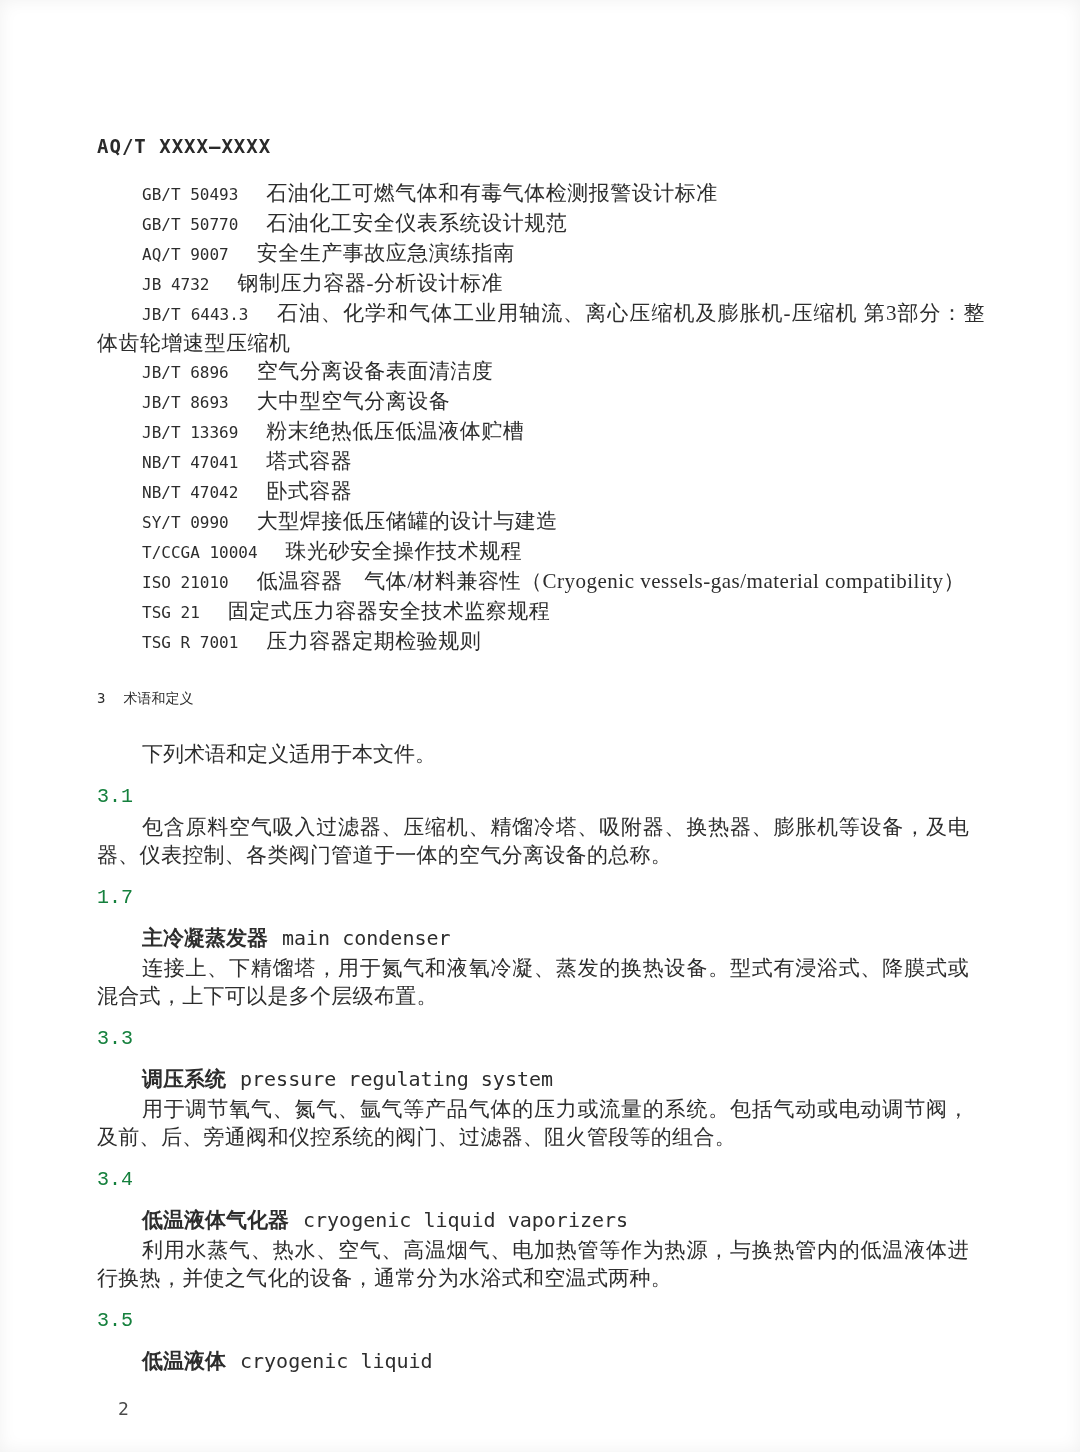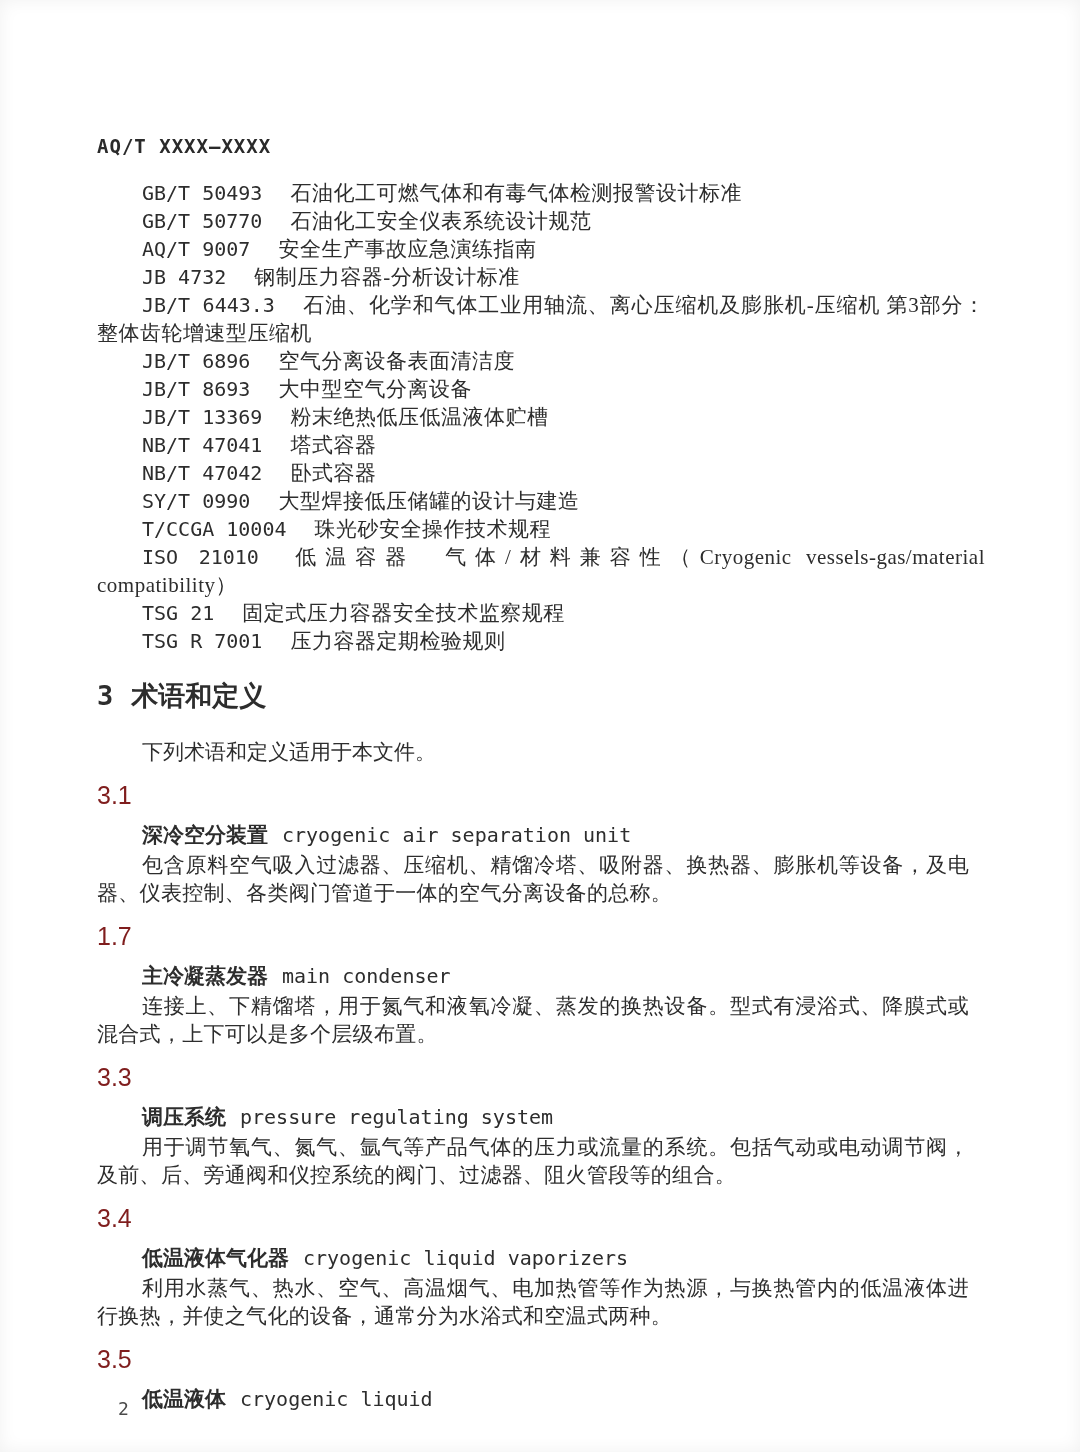--- a/index.html
+++ b/index.html
@@ -35,48 +35,48 @@
   }
   .ref {
     margin: 0;
     font-size: 21px;
     line-height: 28px;
     text-indent: 45px;
     text-align: justify;
   }
   .code {
     font-family: "DejaVu Sans Mono", "Liberation Mono", monospace;
-    font-size: 20px;
+    font-size: 16px;
     margin-right: 28px;
     white-space: pre;
   }
   .ref .title { letter-spacing: 0.5px; }
   .section-heading {
     margin: 27px 0 0 0;
     font-family: "Liberation Sans", "DejaVu Sans", sans-serif;
-    font-weight: bold;
-    font-size: 27px;
+    font-weight: normal;
+    font-size: 14px;
     line-height: 28px;
   }
   .heading-num {
     font-family: "DejaVu Sans Mono", "Liberation Mono", monospace;
     margin-right: 18px;
   }
   .intro {
     margin: 28px 0 0 0;
     font-size: 21px;
     line-height: 28px;
     text-indent: 45px;
   }
   .term-num {
     margin: 15px 0 0 0;
-    font-family: Liberation Sans, sans-serif;
-    font-size: 25px;
+    font-family: Liberation Mono, monospace;
+    font-size: 20px;
     line-height: 28px;
-    color: #7f1d1d;
+    color: #15803d;
   }
   .term-head {
     margin: 12px 0 0 0;
     padding-left: 45px;
     font-size: 21px;
     line-height: 28px;
   }
   .term-zh {
     font-family: "Liberation Sans", "DejaVu Sans", sans-serif;
     font-weight: bold;
@@ -129,21 +129,20 @@
   </div>
 
   <div class="section-heading">
     <span class="heading-num">3</span><span>术语和定义</span>
   </div>
 
   <p class="intro">下列术语和定义适用于本文件。</p>
 
   <div>
     <p class="term-num">3.1</p>
-    <p class="term-head"><span class="term-zh">深冷空分装置</span><span class="term-en">cryogenic air separation unit</span></p>
     <p class="term-def">包含原料空气吸入过滤器、压缩机、精馏冷塔、吸附器、换热器、膨胀机等设备，及电器、仪表控制、各类阀门管道于一体的空气分离设备的总称。</p>
   </div>
 
   <div>
     <p class="term-num">1.7</p>
     <p class="term-head"><span class="term-zh">主冷凝蒸发器</span><span class="term-en">main condenser</span></p>
     <p class="term-def">连接上、下精馏塔，用于氮气和液氧冷凝、蒸发的换热设备。型式有浸浴式、降膜式或混合式，上下可以是多个层级布置。</p>
   </div>
 
   <div>

